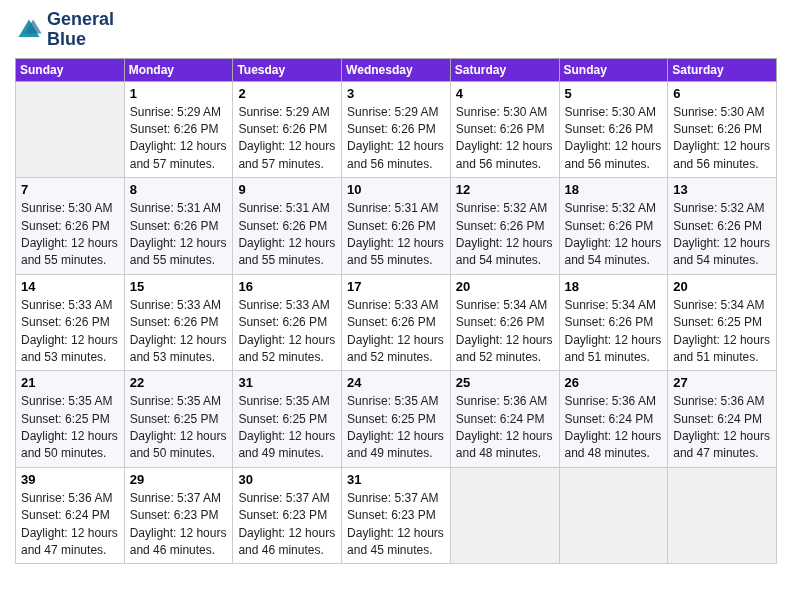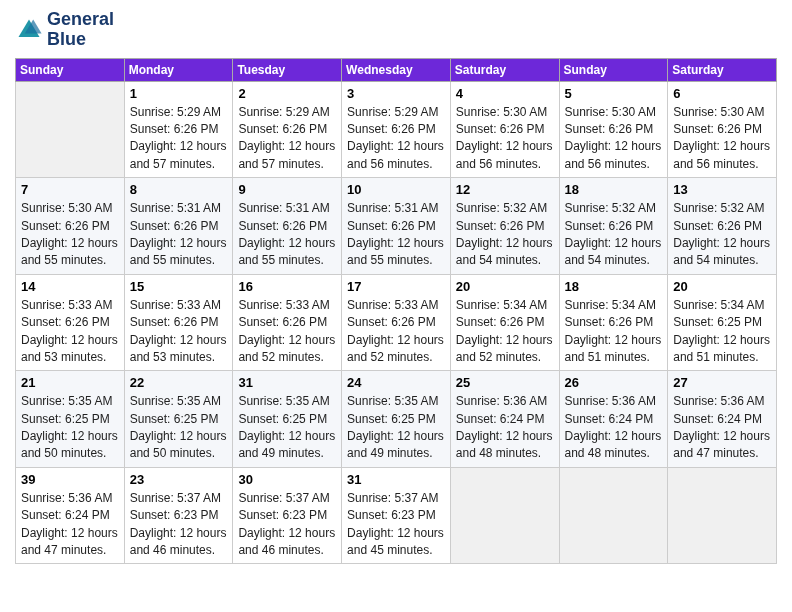--- a/index.html
+++ b/index.html
@@ -316,21 +316,21 @@
       </tr>
       <tr>
         <td>
           <span class="day-num">39</span>
           <div class="day-info" style="white-space: pre-line;">Sunrise: 5:36 AM
 Sunset: 6:24 PM
 Daylight: 12 hours
 and 47 minutes.</div>
         </td>
         <td>
-          <span class="day-num">23</span>
+          <span class="day-num">29</span>
           <div class="day-info" style="white-space: pre-line;">Sunrise: 5:37 AM
 Sunset: 6:23 PM
 Daylight: 12 hours
 and 46 minutes.</div>
         </td>
         <td>
           <span class="day-num">30</span>
           <div class="day-info" style="white-space: pre-line;">Sunrise: 5:37 AM
 Sunset: 6:23 PM
 Daylight: 12 hours

